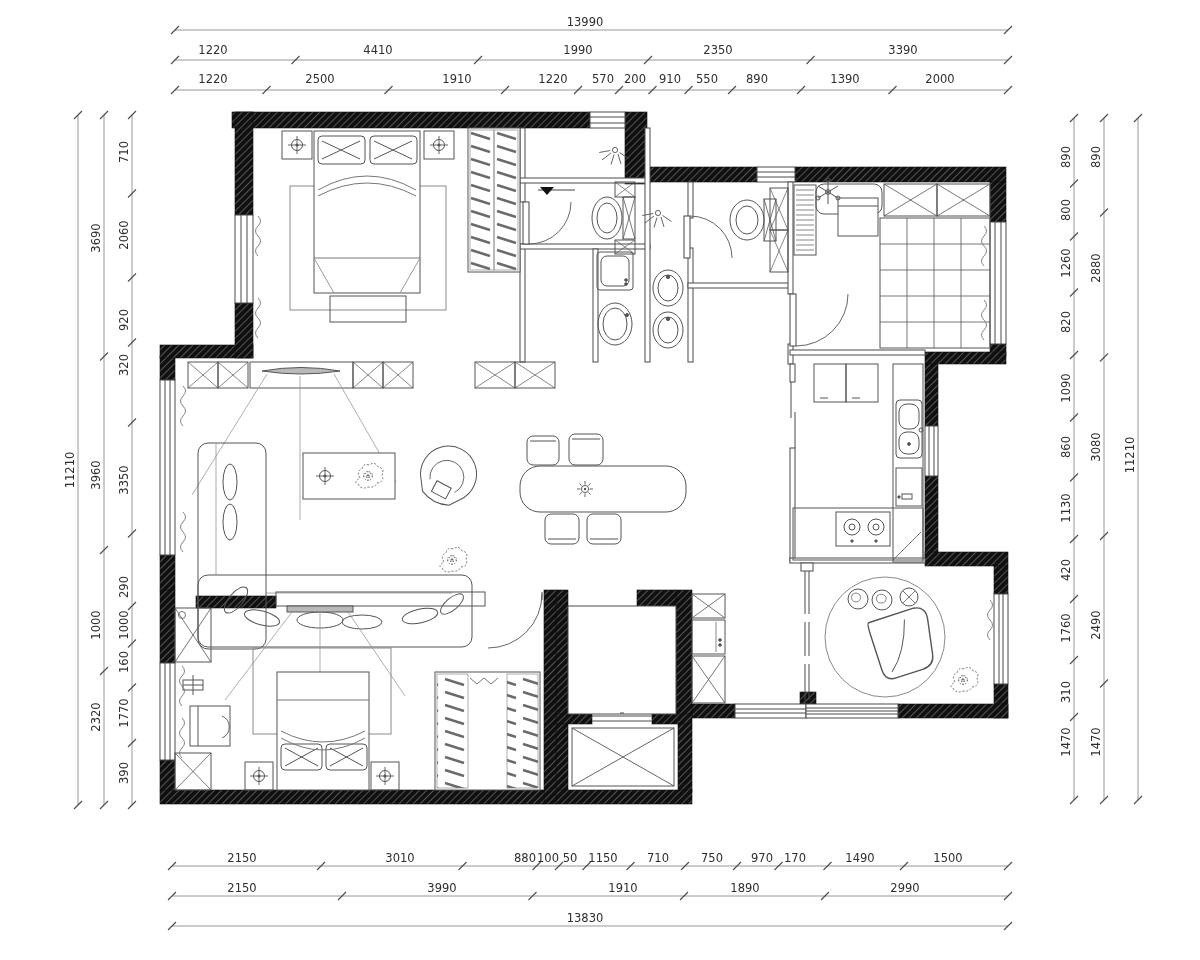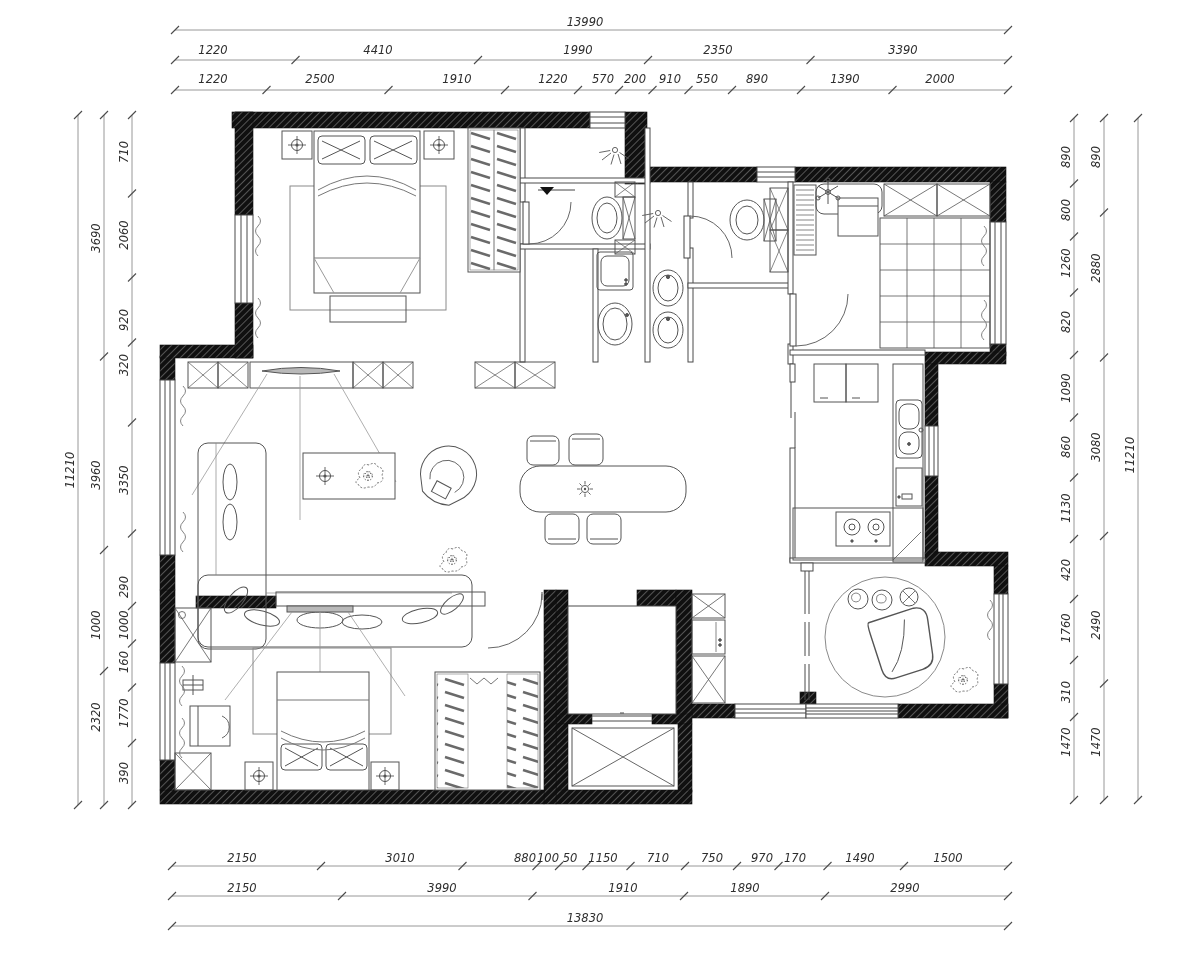--- a/index.html
+++ b/index.html
@@ -1,17 +1,17 @@
 <!DOCTYPE html>
 <html><head>
 <meta charset="utf-8">
 <style>
   html,body{margin:0;padding:0;background:#ffffff;}
   .canvas{position:relative;width:1200px;height:960px;background:#fff;overflow:hidden;
-          font-family:"DejaVu Sans", sans-serif;font-style:italic;}
+          font-family:"DejaVu Sans", sans-serif;}
   svg{position:absolute;left:0;top:0;}
   .dim-text{font-family:"DejaVu Sans", sans-serif;font-size:11.5px;fill:#2e2e2e;}
 </style>
 </head>
 <body>
 
 <div class="canvas">
 <svg id="plan" width="1200" height="960" viewBox="0 0 1200 960">
   <defs>
     <pattern id="hatch" patternUnits="userSpaceOnUse" width="5" height="5" patternTransform="rotate(45)">

